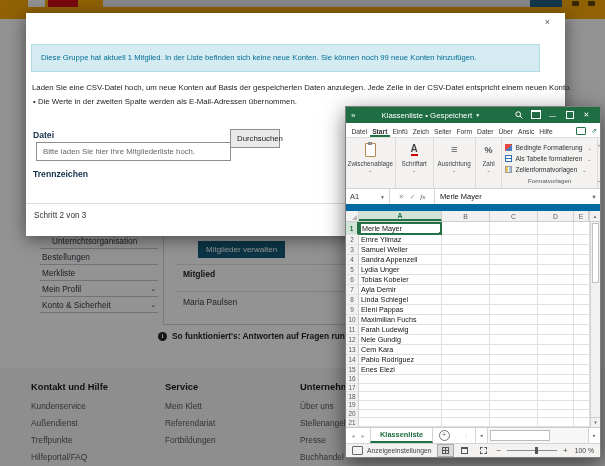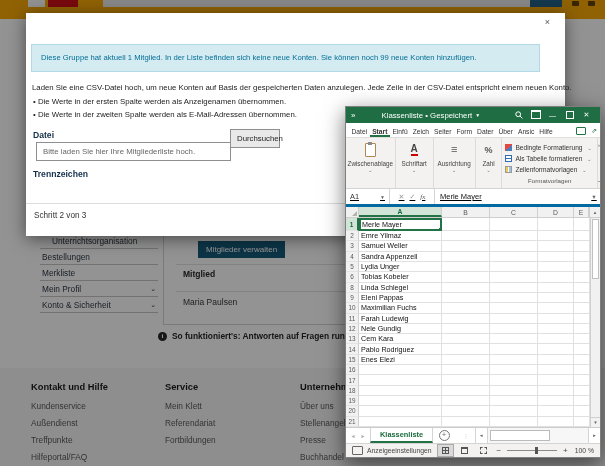--- a/index.html
+++ b/index.html
@@ -102,21 +102,21 @@
   .g4{width:100px;display:flex;flex-direction:column;align-items:flex-start;padding:4px 3px 1px;border-right:1px solid #dddbd9;box-sizing:border-box;}
   .fv-row{display:flex;align-items:center;gap:3px;font-size:6.6px;color:#333;height:11px;white-space:nowrap;}
   .fv-ic{width:7px;height:7px;box-sizing:border-box;flex:0 0 auto;}
   .fv-ic.cf{background:linear-gradient(135deg,#e8453c 50%,#4a7ebf 50%);}
   .fv-ic.tbl{border:1px solid #2f6db5;background:linear-gradient(#2f6db5,#2f6db5) 0 2px/7px 1px no-repeat,#fff;}
   .fv-ic.cs{border:1px solid #999;background:linear-gradient(90deg,#f2c84c 33%,#fff 33%,#fff 66%,#9ec3e8 66%);}
   .fv-caret{font-size:5px;color:#666;margin-left:2px;}
   .fv-lbl{width:100%;text-align:center;font-size:6.2px;color:#555;margin-top:2px;}
   .g5{width:9px;display:flex;flex-direction:column;justify-content:space-between;align-items:center;padding:4px 0 2px;font-size:6px;color:#555;flex:1;}
 
-  .xl-formula{height:15px;flex:0 0 15px;display:flex;align-items:center;background:#fff;border-bottom:3px solid #0369a1;text-decoration:underline;}
+  .xl-formula{height:15px;flex:0 0 15px;display:flex;align-items:center;background:#fff;border-bottom:7px solid #0369a1;}
   .nbox{width:44px;display:flex;justify-content:space-between;align-items:center;padding:0 4px;border-right:1px solid #d6d4d2;height:100%;box-sizing:border-box;}
   .nbox .v{font-size:7.4px;color:#333;}
   .nbox .c{font-size:5px;color:#666;}
   .fmid{width:44px;display:flex;gap:5px;justify-content:center;align-items:center;color:#9a9a9a;border-right:1px solid #d6d4d2;height:100%;font-size:7px;}
   .fmid .fx{font-family:"Liberation Serif",serif;font-style:italic;color:#555;}
   .fval{flex:1;padding-left:5px;font-size:7.5px;color:#111;}
   .fexp{width:12px;text-align:center;color:#666;font-size:5.5px;}
 
   .xl-colhead{height:11px;flex:0 0 11px;display:flex;background:#f1f1f1;border-bottom:1px solid #d0cecf;box-sizing:border-box;}
   .ch{border-right:1px solid #d0cecf;display:flex;align-items:center;justify-content:center;height:100%;
@@ -241,21 +241,20 @@
       </div>
     </div>
 
   <div class="overlay"></div>
 
   <div class="modal">
     <button class="m-close">×</button>
     <div class="m-banner">Diese Gruppe hat aktuell 1 Mitglied. In der Liste befinden sich keine neue Konten. Sie können noch 99 neue Konten hinzufügen.</div>
     <div class="m-intro">Laden Sie eine CSV-Datei hoch, um neue Konten auf Basis der gespeicherten Daten anzulegen. Jede Zeile in der CSV-Datei entspricht einem neuen Konto.</div>
     <div class="m-bullets">
-        <div class="m-bul">• Die Werte in der ersten Spalte werden als Anzeigenamen übernommen.</div>
         <div class="m-bul">• Die Werte in der zweiten Spalte werden als E-Mail-Adressen übernommen.</div>
       </div>
     <div class="m-label lb-file">Datei</div>
     <input class="m-fileinput" placeholder="Bitte laden Sie hier Ihre Mitgliederliste hoch." style="">
     <button class="m-browse">Durchsuchen</button>
     <div class="m-label lb-delim">Trennzeichen</div>
     <div class="m-divider"></div>
     <div class="m-step">Schritt 2 von 3</div>
   </div>
 
@@ -428,20 +427,28 @@
         </div>
         <div class="xrow">
           <div class="gut">6</div>
           <div class="cell cA">Tobias Kobeler</div>
           <div class="cell cB"></div>
           <div class="cell cC"></div>
           <div class="cell cD"></div>
           <div class="cell cE"></div>
         </div>
         <div class="xrow">
+          <div class="gut">7</div>
+          <div class="cell cA">Ayla Demir</div>
+          <div class="cell cB"></div>
+          <div class="cell cC"></div>
+          <div class="cell cD"></div>
+          <div class="cell cE"></div>
+        </div>
+        <div class="xrow">
           <div class="gut">8</div>
           <div class="cell cA">Linda Schlegel</div>
           <div class="cell cB"></div>
           <div class="cell cC"></div>
           <div class="cell cD"></div>
           <div class="cell cE"></div>
         </div>
         <div class="xrow">
           <div class="gut">9</div>
           <div class="cell cA">Eleni Pappas</div>

